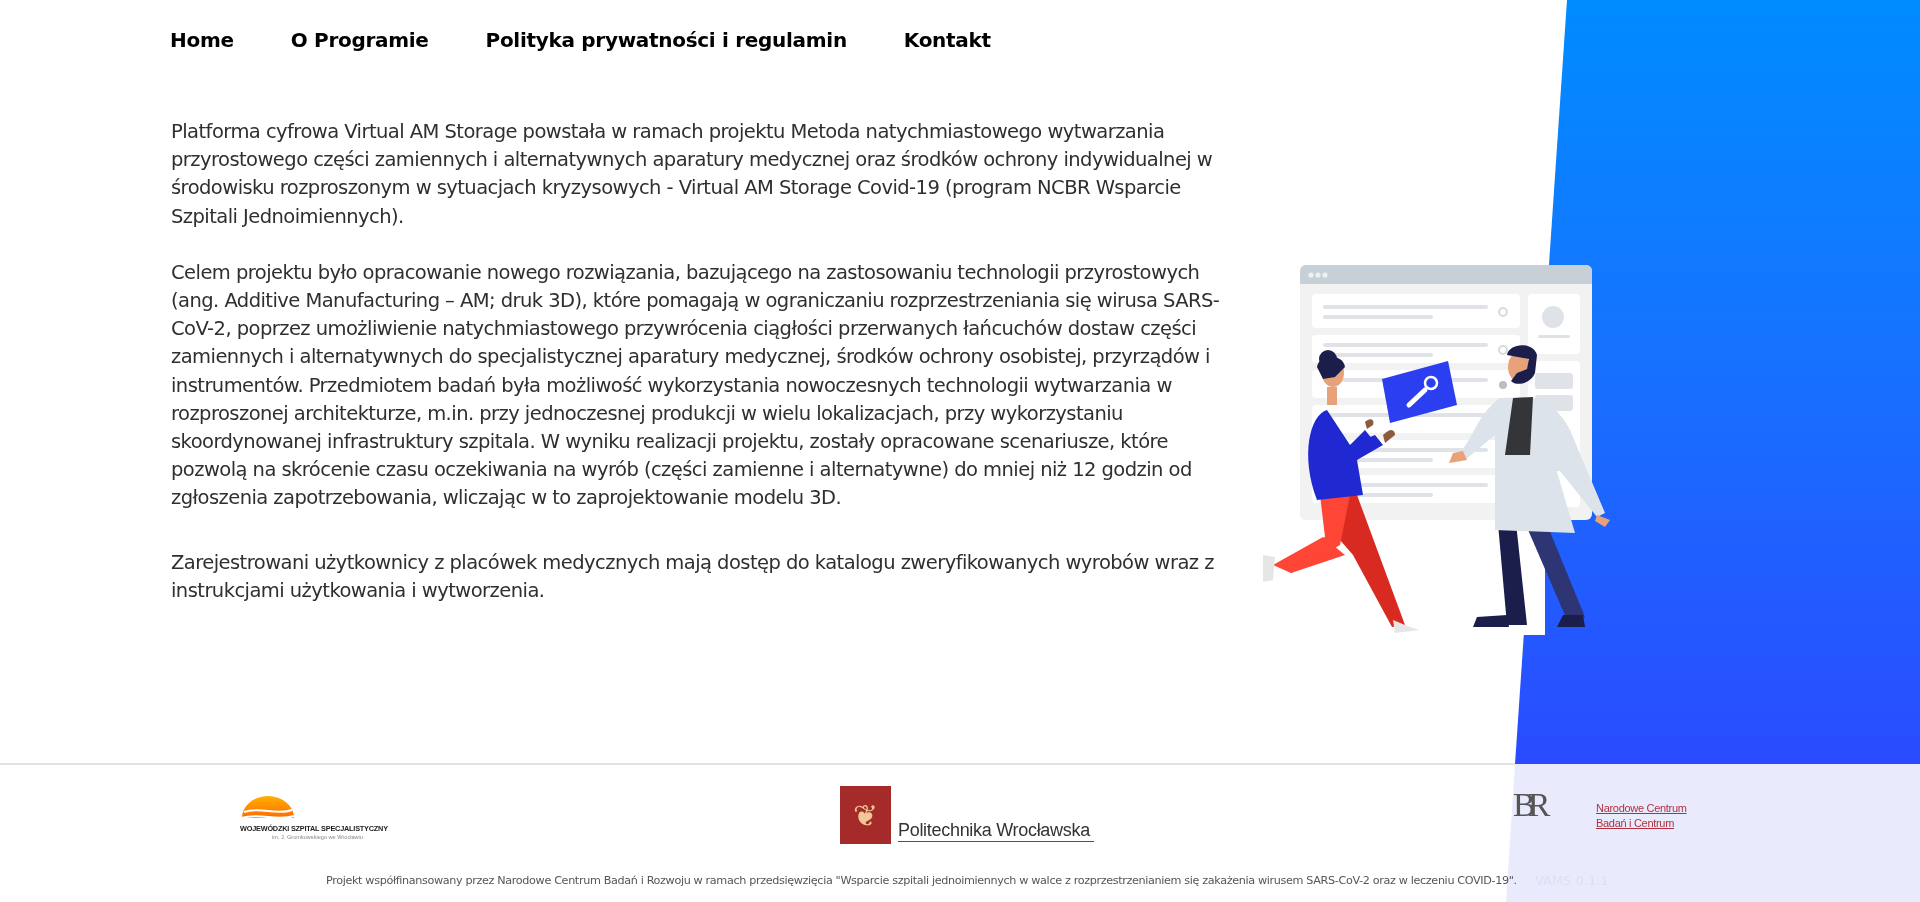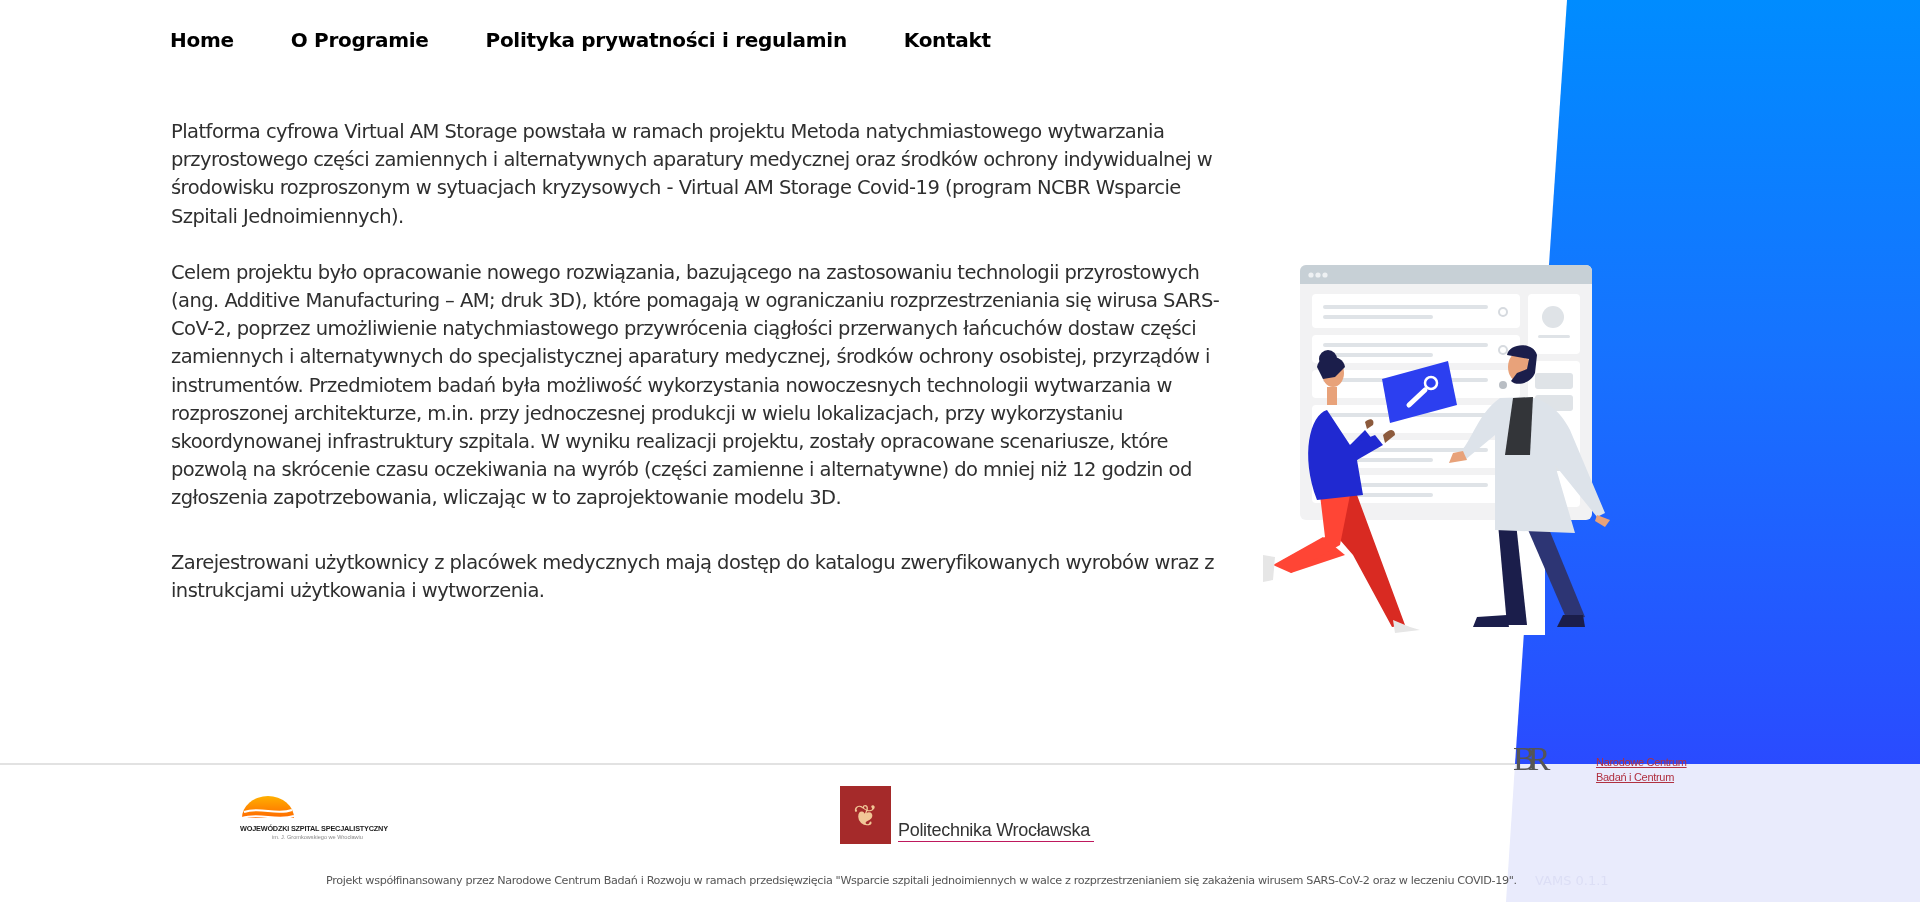--- a/index.html
+++ b/index.html
@@ -39,21 +39,21 @@
     font-size:19.5px; line-height:28.2px; color:#2f2f2f; letter-spacing:-0.55px;margin-left:11px;
   }
   .content p { margin:0 0 28px 0; }
   .content p.p3 { margin-top:36px; }
   .illustration {
     position:absolute; left:1245px; top:255px; width:430px; height:380px; z-index:2;
   }
   .logos { position:absolute; z-index:2; }
   .logo-wss { left:240px; top:792px; width:165px; height:56px;text-align:center; }
   .logo-pwr { left:840px; top:786px; width:245px; height:62px; }
-  .logo-ncbr { left:1513px; top:740px; width:185px; height:62px; }
+  .logo-ncbr { left:1513px; top:786px; width:185px; height:62px; }
   .footer-text {
     position:absolute; left:326px; top:874px; font-size:11.2px; color:#555;
     font-family:"DejaVu Sans", sans-serif; letter-spacing:-0.35px; z-index:2; white-space:nowrap;
   }
   .version {
     position:absolute; left:1535px; top:873px; font-size:13px; color:#dcdef5; z-index:2;
     font-family:"DejaVu Sans", sans-serif;
   }
 </style>
 </head>

